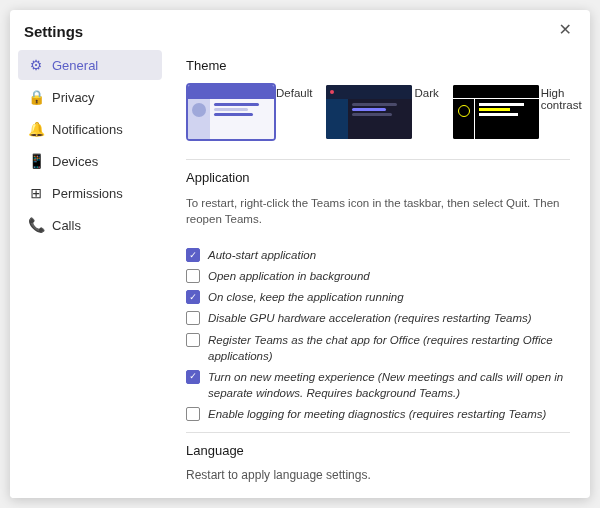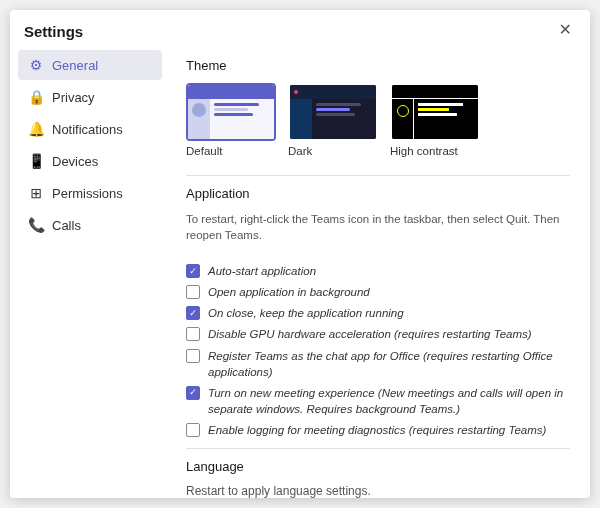--- a/index.html
+++ b/index.html
@@ -92,21 +92,21 @@
       margin-bottom: 10px;
     }
     .theme-row {
       display: flex;
       gap: 12px;
       margin-bottom: 18px;
       align-items: flex-start;
     }
     .theme-option {
       display: flex;
-      flex-direction: column;
+      flex-direction: row;
       align-items: flex-start;
       cursor: pointer;
     }
     .theme-thumb {
       width: 88px;
       height: 58px;
       border-radius: 4px;
       border: 2px solid transparent;
       overflow: hidden;
       position: relative;

